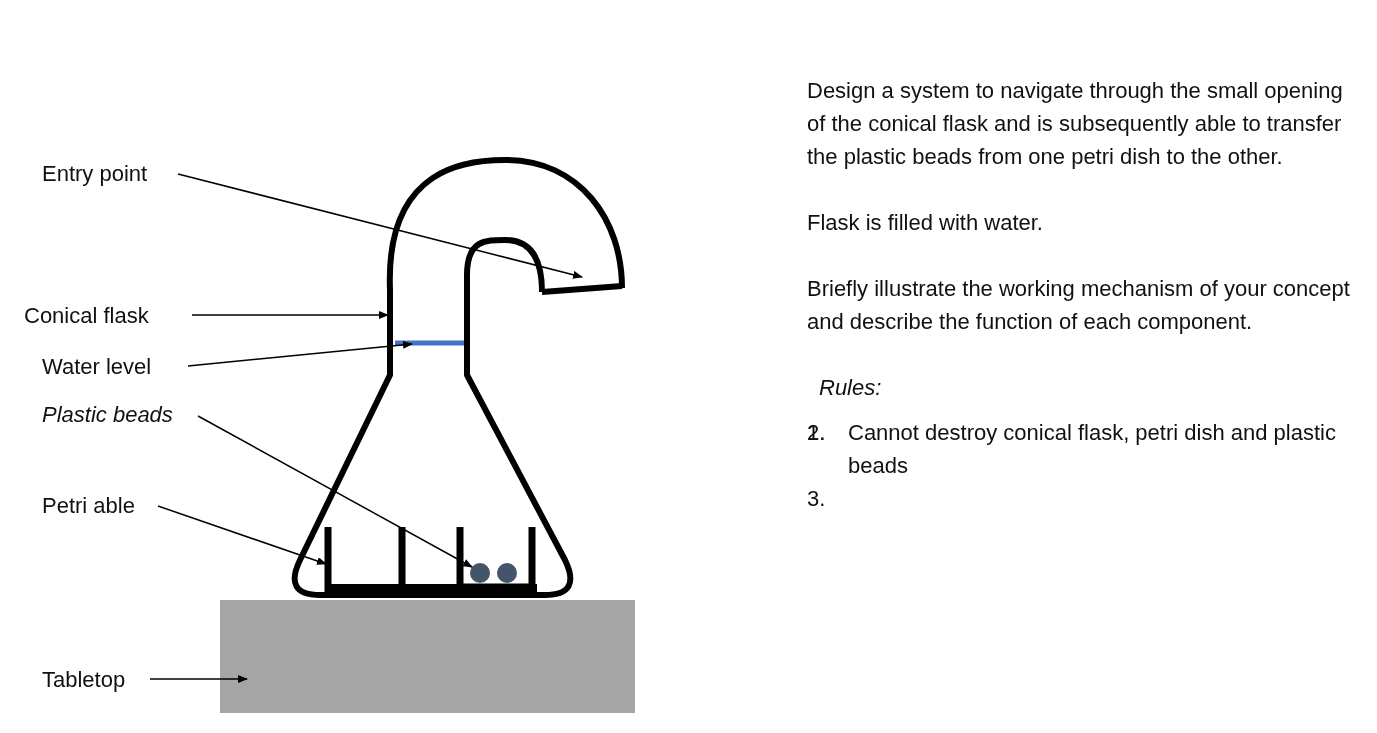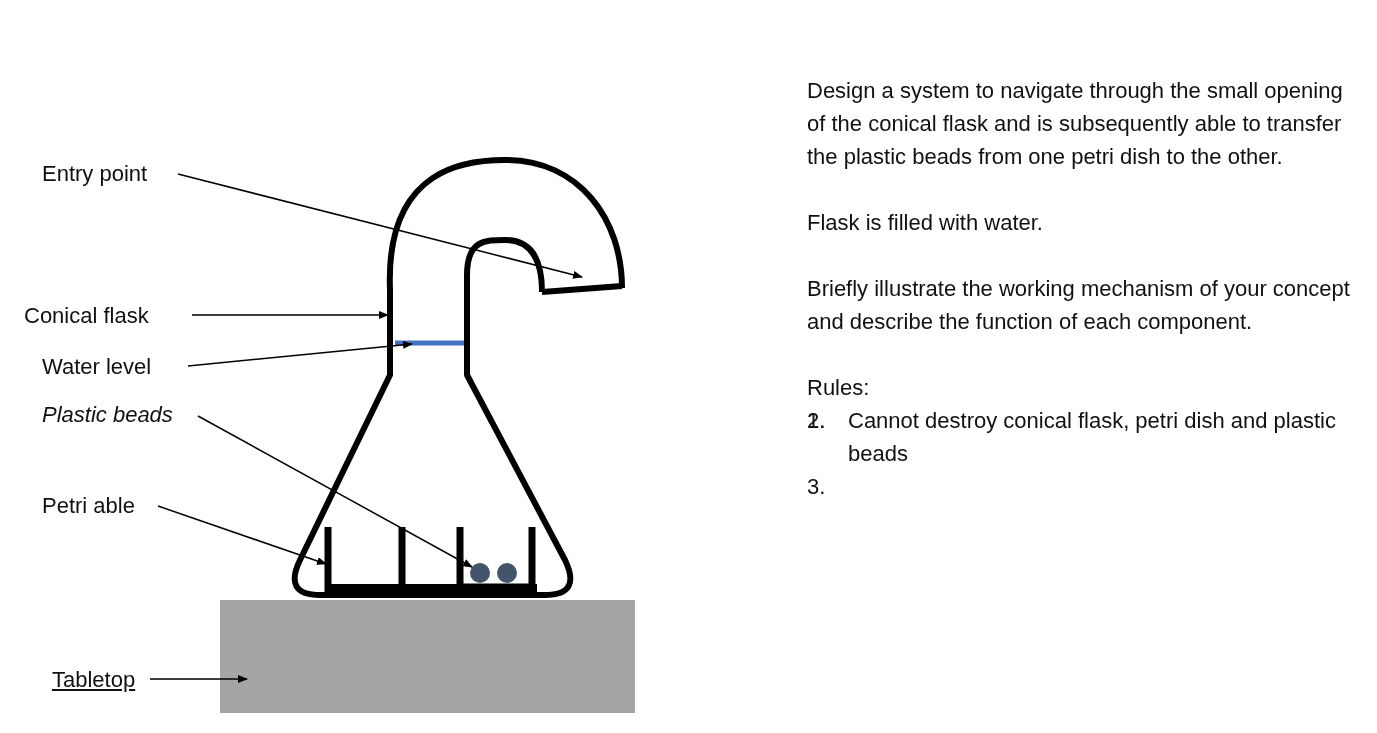--- a/index.html
+++ b/index.html
@@ -3,21 +3,21 @@
   <meta charset="utf-8">
   <style>
     html, body { margin: 0; padding: 0; background: #ffffff; }
     body { width: 1377px; height: 733px; position: relative; overflow: hidden;
            font-family: "Liberation Sans", "DejaVu Sans", sans-serif; color: #111; }
     .label { position: absolute; font-size: 22px; line-height: 26px; white-space: nowrap; }
     #diagram { position: absolute; left: 0; top: 0; }
     .text-panel { position: absolute; left: 807px; top: 58px; width: 560px;
                   font-size: 22px; line-height: 33px; }
     .text-panel p { margin: 16px 0 33px 0; }
-    .rules-title { margin: 0; }
+    .rules-title { margin: 12px; font-style: italic; }
     .rules { list-style: none; margin: 0; padding: 0; }
     .rules li { position: relative; padding-left: 41px; }
     .rules li .num { position: absolute; left: 0; top: 0; }
   </style>
 </head>
 <body>
 
 <svg id="diagram" width="1377" height="733" viewBox="0 0 1377 733">
   <defs>
     <marker id="arrowhead" markerWidth="10" markerHeight="8" refX="9" refY="4" orient="auto" markerUnits="userSpaceOnUse">
@@ -48,21 +48,21 @@
   <line x1="198" y1="416" x2="472" y2="567" stroke="#000" stroke-width="1.5" marker-end="url(#arrowhead)"></line>
   <line x1="158" y1="506" x2="326" y2="564" stroke="#000" stroke-width="1.5" marker-end="url(#arrowhead)"></line>
   <line x1="150" y1="679" x2="247" y2="679" stroke="#000" stroke-width="1.5" marker-end="url(#arrowhead)"></line>
 </svg>
 
 <div class="label" style="left:42px; top:161px;">Entry point</div>
 <div class="label" style="left:24px; top:303px;">Conical flask</div>
 <div class="label" style="left:42px; top:354px;">Water level</div>
 <div class="label" style="left:42px; top:402px;font-style:italic;">Plastic beads</div>
 <div class="label" style="left:42px; top:493px;">Petri able</div>
-<div class="label" style="left:52px; top:667px;text-decoration:underline;">Tabletop</div>
+<div class="label" style="left:42px; top:667px;">Tabletop</div>
 
 <div class="text-panel">
   <p>Design a system to navigate through the small opening of the conical flask and is subsequently able to transfer the plastic beads from one petri dish to the other.</p>
   <p>Flask is filled with water.</p>
   <p>Briefly illustrate the working mechanism of your concept and describe the function of each component.</p>
   <div class="rules-title">Rules:</div>
   <ol class="rules">
     <li>
       <span class="num">1.</span>
     </li>

